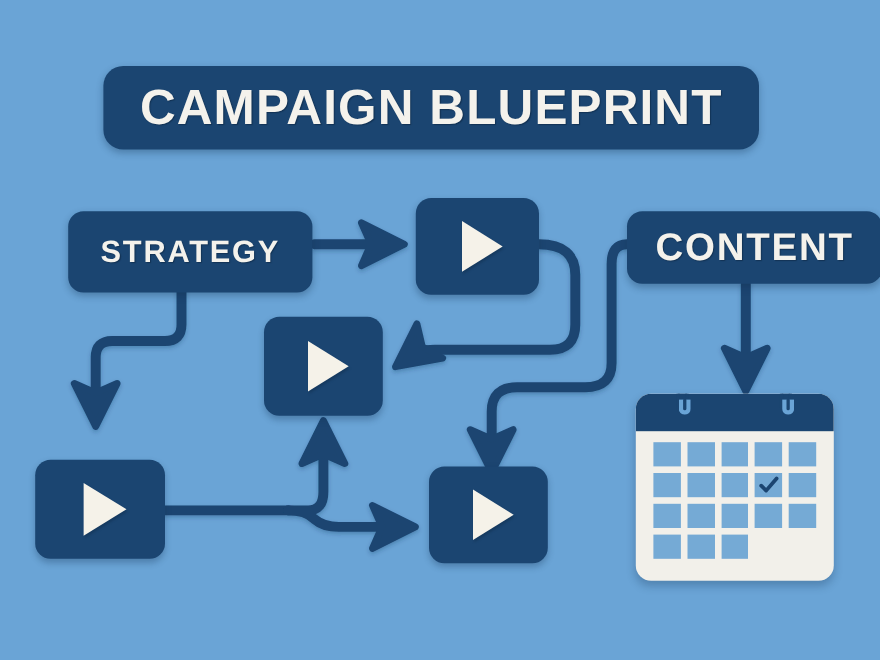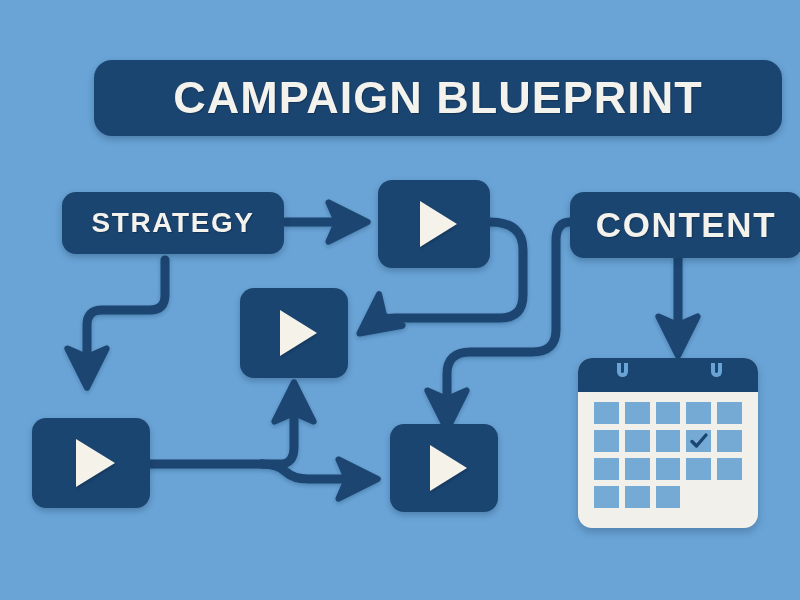--- a/index.html
+++ b/index.html
@@ -48,35 +48,35 @@
     font-weight: bold;
     letter-spacing: 1.6px;
     text-shadow: 1px 1px 1px rgba(12,36,62,0.55);
     white-space: nowrap;
   }
 
   
   #title-banner {
     left: 94px;
     top: 60px;
-    width: 688px;
+    width: 596px;
     height: 76px;
     border-radius: 18px;
   }
   #title-banner .label-text {
     font-size: 45px;
     letter-spacing: 1px;
   }
 
   
   #strategy-box {
     left: 62px;
     top: 192px;
     width: 222px;
-    height: 62px;
+    height: 74px;
   }
   #strategy-box .label-text { font-size: 28px; }
 
   #content-box {
     left: 570px;
     top: 192px;
     width: 232px;
     height: 66px;
   }
   #content-box .label-text { font-size: 35px; }

